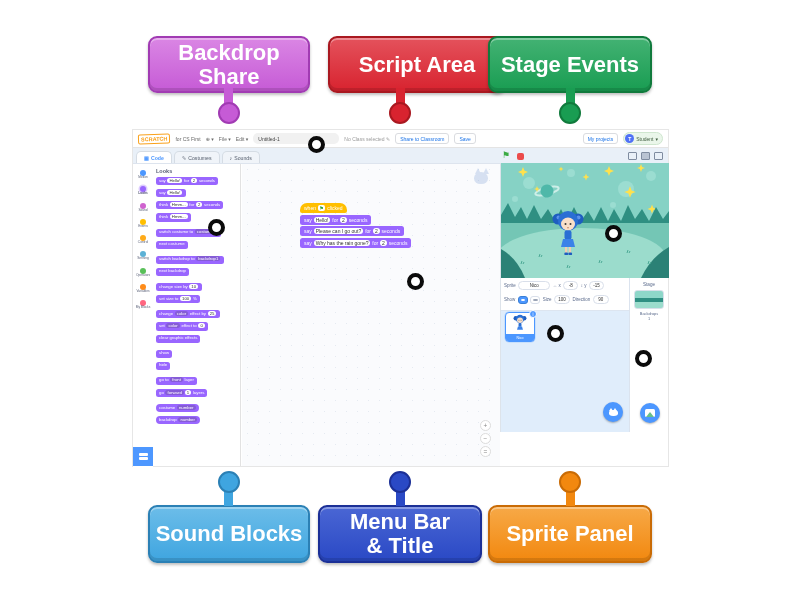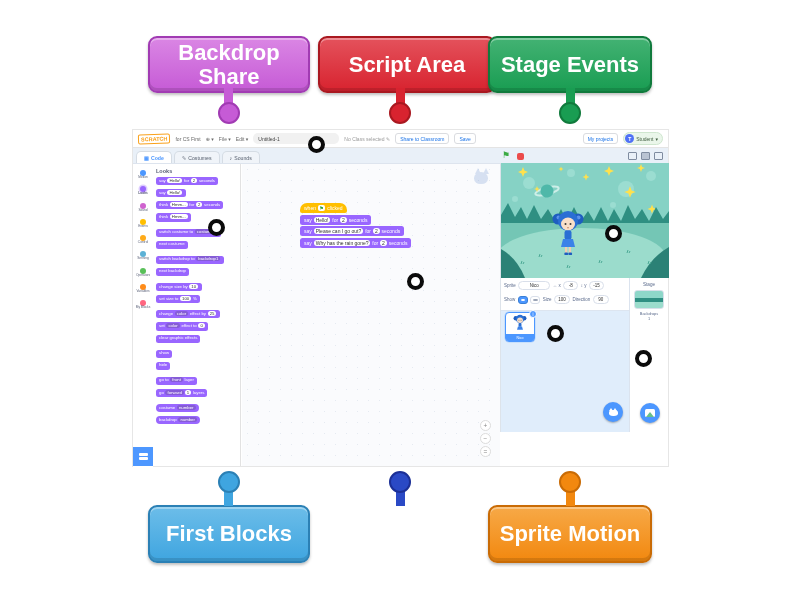--- a/index.html
+++ b/index.html
@@ -7,21 +7,21 @@
           font-family:"Liberation Sans",sans-serif;}
 
   
   .lbl{position:absolute;border-radius:9px;display:flex;flex-direction:column;align-items:center;
        justify-content:center;color:#fff;font-weight:bold;font-size:22px;line-height:1.08;
        text-align:center;border:2px solid;box-sizing:border-box;
        box-shadow:0 2px 3px rgba(0,0,0,.25), inset 0 2px 0 rgba(255,255,255,.35), inset 0 -3px 0 rgba(0,0,0,.12);}
   .lbl span{display:block;}
   .lbl span:empty{display:none;}
   .lbl-backdrop{left:148px;top:36px;width:162px;height:57px;background:linear-gradient(#da86e4,#c65bd6);border-color:#a13bb3;}
-  .lbl-script  {left:318px;top:36px;width:178px;height:57px;background:linear-gradient(#e4525c,#d8232f);border-color:#a91820;}
+  .lbl-script  {left:328px;top:36px;width:178px;height:57px;background:linear-gradient(#e4525c,#d8232f);border-color:#a91820;}
   .lbl-stagepv {left:488px;top:36px;width:164px;height:57px;background:linear-gradient(#43b273,#199d52);border-color:#107a3c;}
   .lbl-coding  {left:148px;top:505px;width:162px;height:58px;background:linear-gradient(#6cbde9,#3fa5e0);border-color:#2b80b5;}
   .lbl-menu    {left:318px;top:505px;width:164px;height:58px;background:linear-gradient(#4a66d4,#2a49c5);border-color:#1b2f96;}
   .lbl-sprite  {left:488px;top:505px;width:164px;height:58px;background:linear-gradient(#f7a947,#f2880f);border-color:#c96b05;}
   .stem{position:absolute;width:9px;}
   .dot{position:absolute;width:22px;height:22px;border-radius:50%;box-sizing:border-box;border:2px solid;}
   .st-backdrop{background:#c65bd6;border-color:#a13bb3;}
   .st-script{background:#d8232f;border-color:#a91820;}
   .st-stagepv{background:#199d52;border-color:#107a3c;}
   .st-coding{background:#3fa5e0;border-color:#2b80b5;}
@@ -163,25 +163,29 @@
 
   </div>
   <div class="stem top st-backdrop" style="left:224px;"></div>
   <div class="stem top st-script" style="left:396px;"></div>
   <div class="stem top st-stagepv" style="left:566px;"></div>
   <div class="dot top st-backdrop" style="left:218px;"></div>
   <div class="dot top st-script" style="left:389px;"></div>
   <div class="dot top st-stagepv" style="left:559px;"></div>
 
   <div class="lbl lbl-coding">
-    <span>First Blocks</span>
-
+    <span>Sound Blocks</span>
+
+  </div>
+  <div class="lbl lbl-menu">
+    <span>Menu Bar</span>
+    <span>&amp; Title</span>
   </div>
   <div class="lbl lbl-sprite">
-    <span>Sprite Motion</span>
+    <span>Sprite Panel</span>
 
   </div>
   <div class="stem bot st-coding" style="left:224px;"></div>
   <div class="stem bot st-menu" style="left:396px;"></div>
   <div class="stem bot st-sprite" style="left:566px;"></div>
   <div class="dot bot st-coding" style="left:218px;"></div>
   <div class="dot bot st-menu" style="left:389px;"></div>
   <div class="dot bot st-sprite" style="left:559px;"></div>
 
   <div id="shot">

